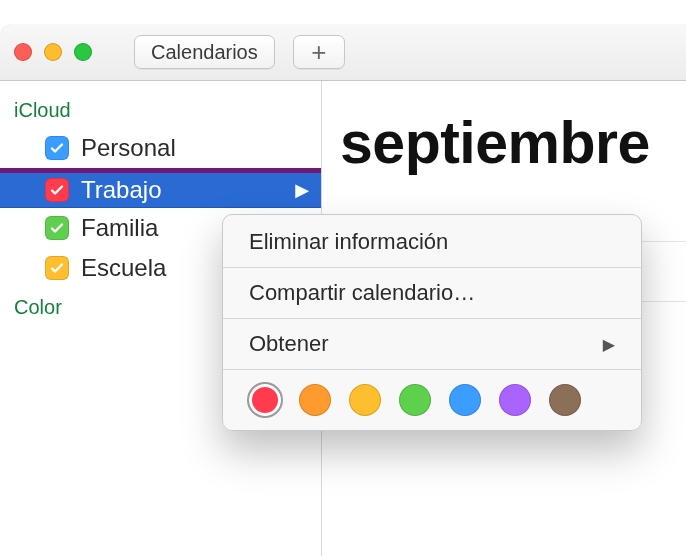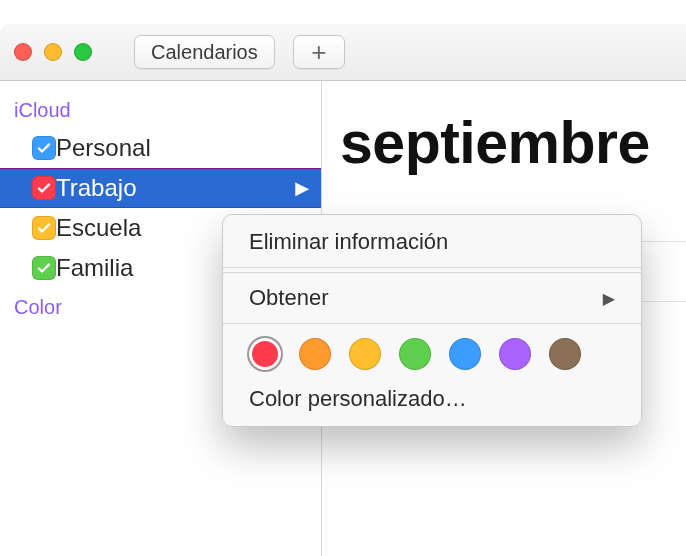--- a/index.html
+++ b/index.html
@@ -68,38 +68,39 @@
     height: calc(100% - 57px);
   }
   .sidebar {
     width: 322px;
     background: #fff;
     border-right: 1px solid #d8d8d8;
     padding-top: 10px;
   }
   .group-header {
     font-size: 20px;
-    color: #8b5cf6;
+    color: #15803d;
     padding: 8px 14px 6px;
   }
   .cal-list { list-style:none; }
   .cal-item {
     display:flex;
     align-items:center;
     height: 40px;
-    padding: 0 14px 0 32px;
+    padding: 0 14px 0 45px;
     font-size: 24px;
     color:#2a2a2a;
+    gap: 12px;
     position:relative;
     text-align:right;
   }
   .cal-item.selected {
     background: #2a6ad3;
     color: #fff;
-    border-top: 1px solid #701a75;
+    border-top: 5px solid #701a75;
     border-bottom: 1px solid #1f57b5;
   }
   .cal-check {
     width: 24px; height:24px;
     border-radius:6px;
     display:flex; align-items:center; justify-content:center;
     box-shadow: inset 0 0 0 1px rgba(0,0,0,.12);
   }
   .cal-check svg { width:16px; height:16px; }
   .cal-arrow {
@@ -215,34 +216,34 @@
             <li class="cal-item selected">
               <span class="cal-check" style="background: rgb(255, 59, 77);">
                 <svg viewBox="0 0 16 16">
                   <path d="M3 8.5l3 3 7-7" fill="none" stroke="#fff" stroke-width="2.4" stroke-linecap="round" stroke-linejoin="round"></path>
                 </svg>
               </span>
               <span>Trabajo</span>
               <span class="cal-arrow">▶</span>
             </li>
             <li class="cal-item">
+              <span class="cal-check" style="background: rgb(95, 208, 78);">
+                <svg viewBox="0 0 16 16">
+                  <path d="M3 8.5l3 3 7-7" fill="none" stroke="#fff" stroke-width="2.4" stroke-linecap="round" stroke-linejoin="round"></path>
+                </svg>
+              </span>
+              <span>Familia</span>
+            </li>
+            <li class="cal-item">
               <span class="cal-check" style="background: rgb(253, 191, 45);">
                 <svg viewBox="0 0 16 16">
                   <path d="M3 8.5l3 3 7-7" fill="none" stroke="#fff" stroke-width="2.4" stroke-linecap="round" stroke-linejoin="round"></path>
                 </svg>
               </span>
               <span>Escuela</span>
-            </li>
-            <li class="cal-item">
-              <span class="cal-check" style="background: rgb(95, 208, 78);">
-                <svg viewBox="0 0 16 16">
-                  <path d="M3 8.5l3 3 7-7" fill="none" stroke="#fff" stroke-width="2.4" stroke-linecap="round" stroke-linejoin="round"></path>
-                </svg>
-              </span>
-              <span>Familia</span>
             </li>
           </ul>
           <div class="group-header">Color</div>
           <ul class="cal-list"></ul>
         </div>
     </aside>
 
     <main class="main">
       <div class="month-title">septiembre</div>
       <div class="grid-lines">
@@ -253,33 +254,33 @@
       </div>
     </main>
 
   </div>
 
   <div class="ctx-menu">
     <div class="ctx-item">
       <span>Eliminar información</span>
     </div>
     <div class="ctx-sep"></div>
+    <div class="ctx-item">
+      <span>Compartir calendario…</span>
+    </div>
     <div class="ctx-sep"></div>
     <div class="ctx-item">
       <span>Obtener</span>
       <span class="ctx-sub-arrow">▶</span>
     </div>
     <div class="ctx-sep"></div>
     <div class="swatch-row" id="swatch-row">
         <span class="swatch sel" style="background: rgb(255, 59, 77);"></span>
         <span class="swatch" style="background: rgb(255, 154, 47);"></span>
         <span class="swatch" style="background: rgb(253, 191, 45);"></span>
         <span class="swatch" style="background: rgb(95, 208, 78);"></span>
         <span class="swatch" style="background: rgb(59, 157, 255);"></span>
         <span class="swatch" style="background: rgb(169, 100, 255);"></span>
         <span class="swatch" style="background: rgb(139, 111, 86);"></span>
       </div>
-    <div class="ctx-item">
-      <span>Color personalizado…</span>
-    </div>
   </div>
 
 </div>
 
 </body></html>

